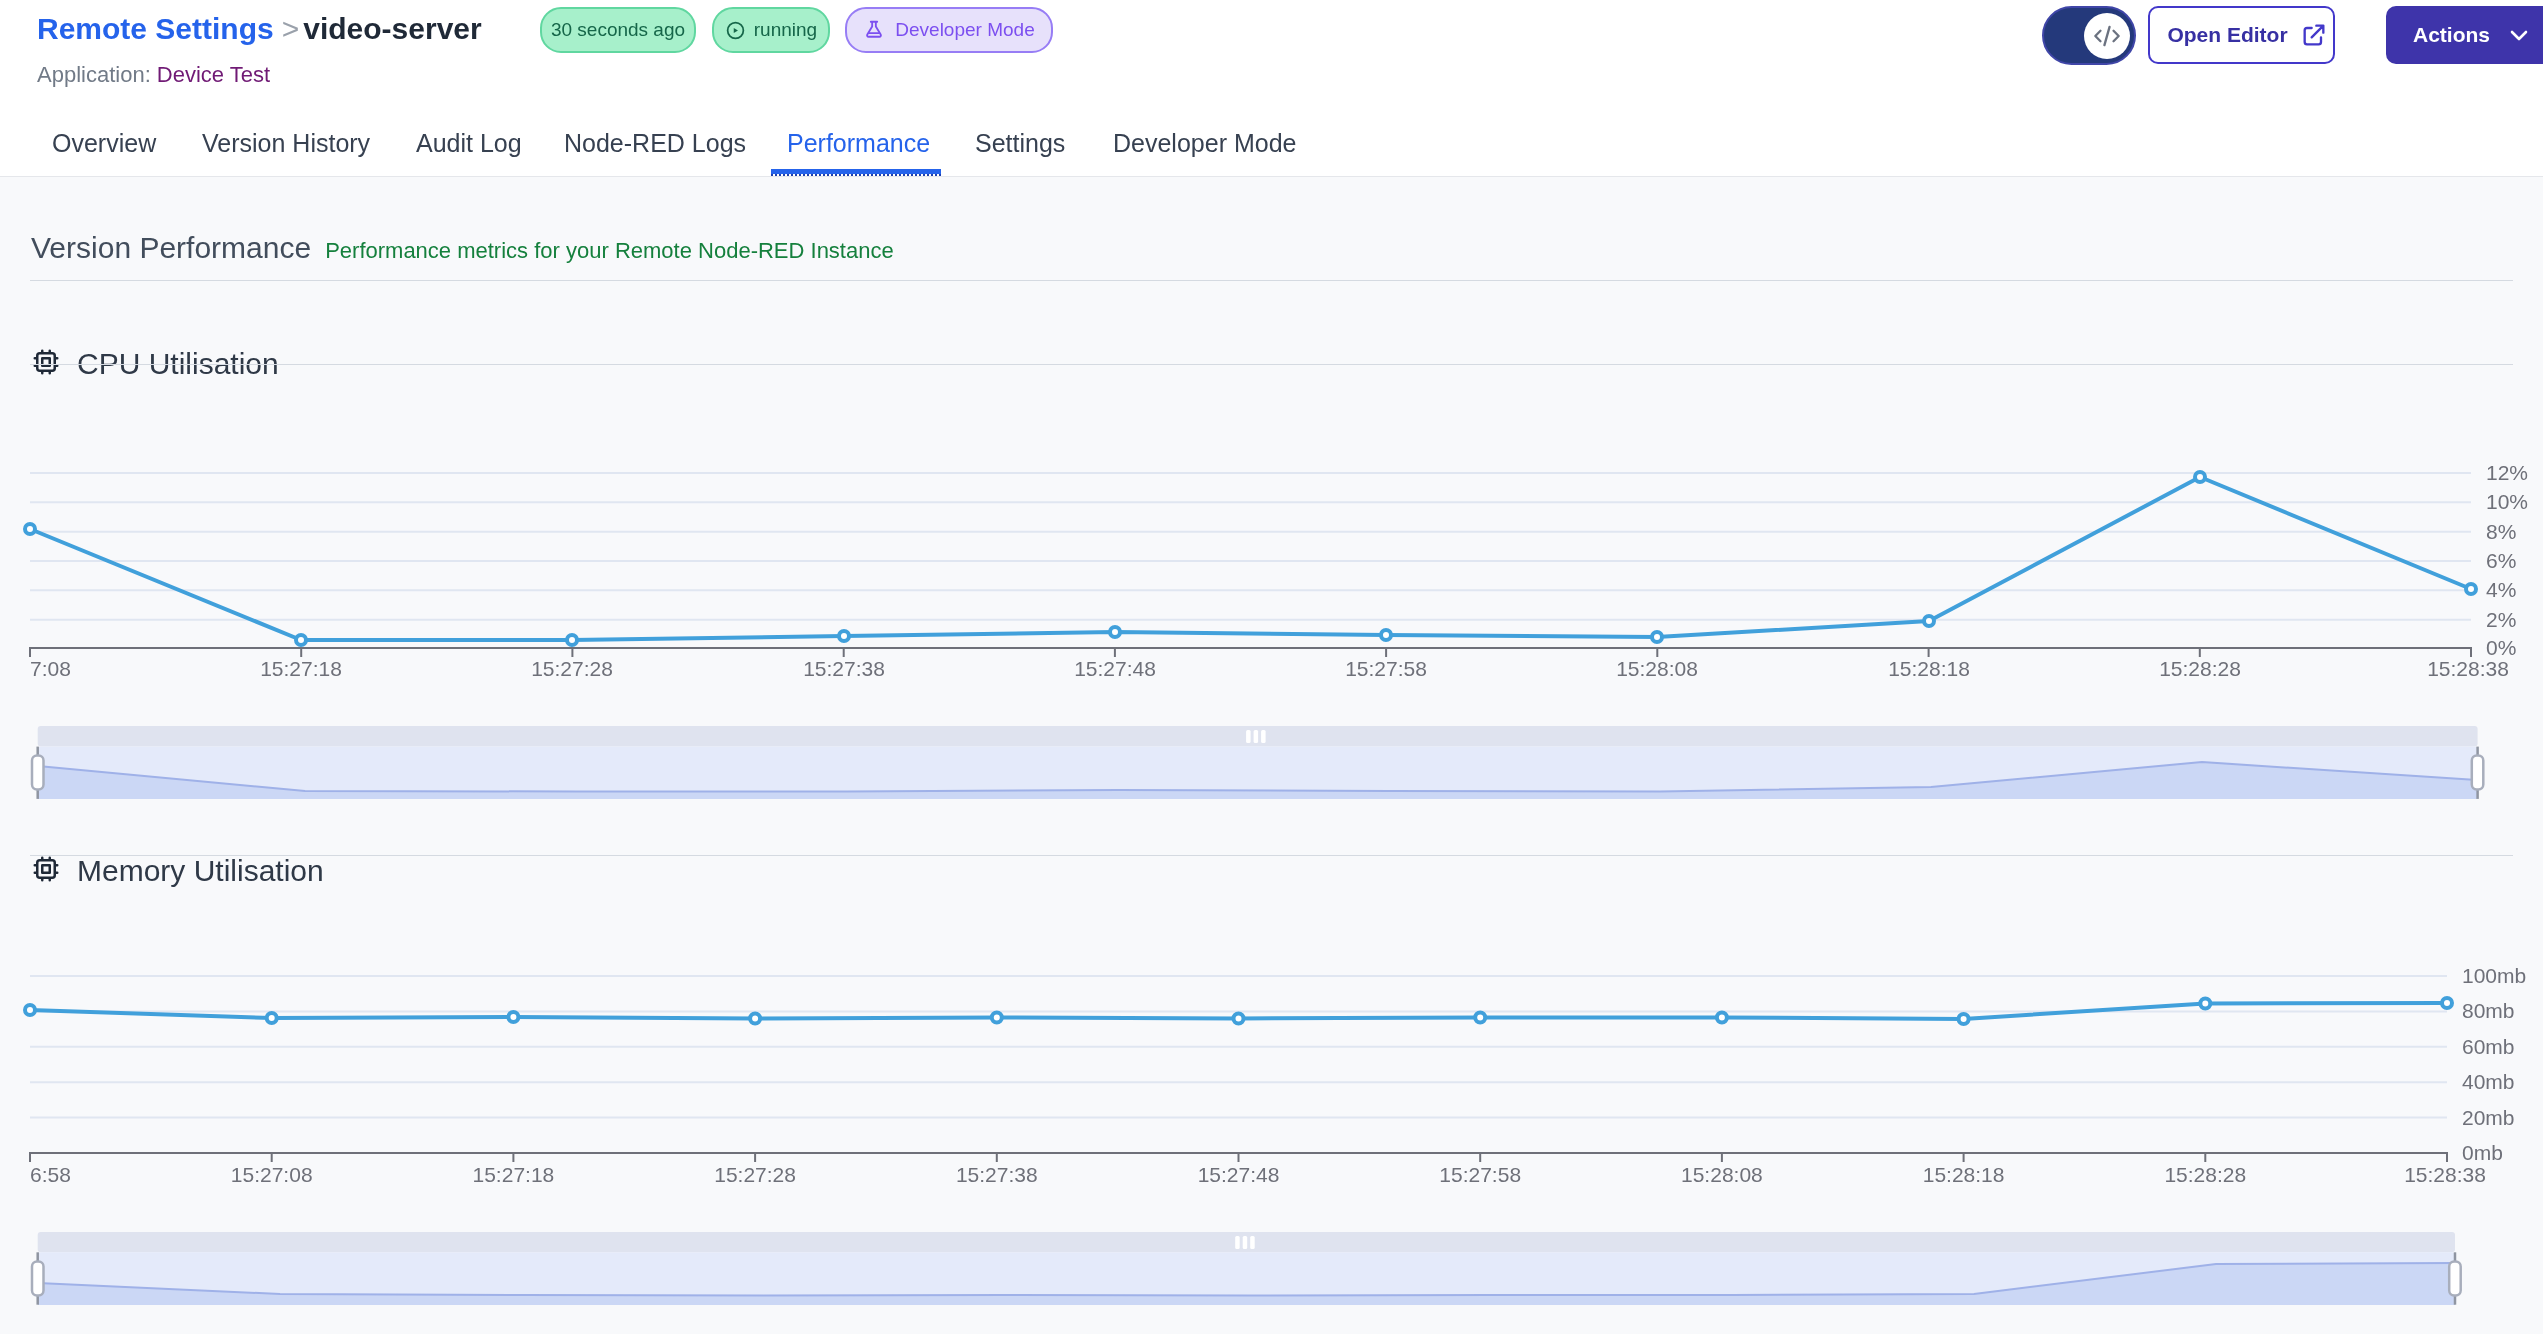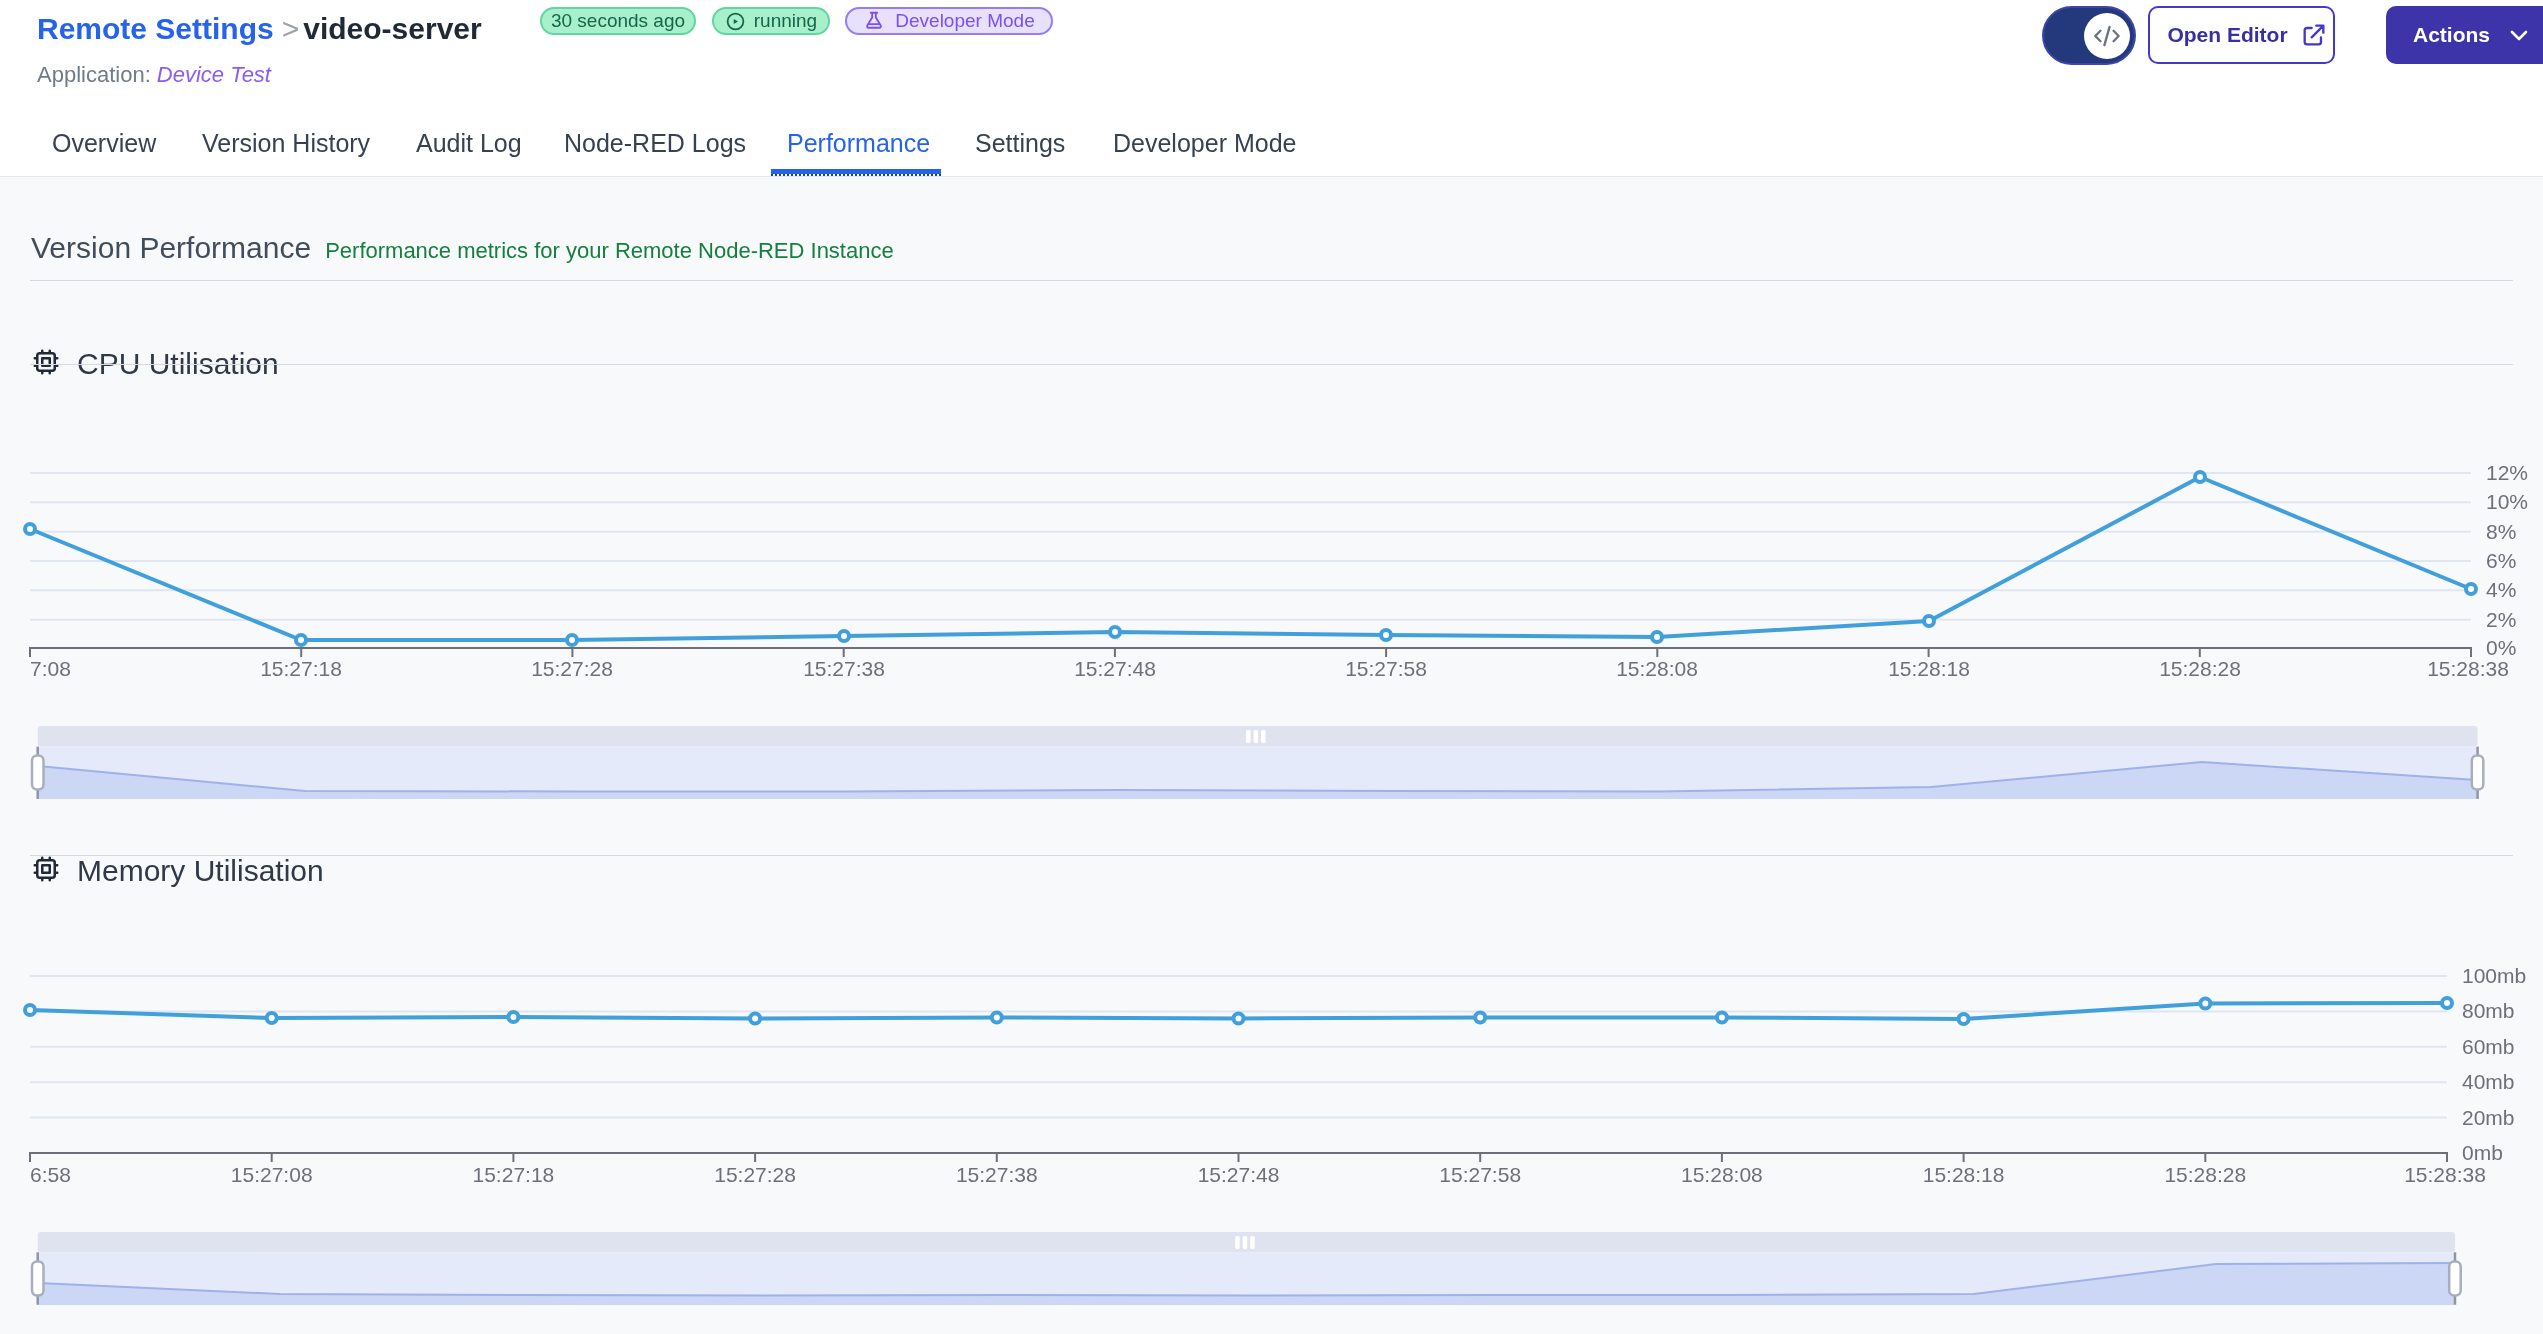--- a/index.html
+++ b/index.html
@@ -3,22 +3,22 @@
 <meta charset="utf-8">
 <style>
   * { margin:0; padding:0; box-sizing:border-box; }
   html,body { width:2543px; height:1334px; background:#f8f9fb; font-family:"Liberation Sans", sans-serif; position:relative; overflow:hidden; }
   .abs { position:absolute; }
   .header { position:absolute; left:0; top:0; width:2543px; height:177px; background:#ffffff; border-bottom:1px solid #e5e7eb; }
   .crumb { position:absolute; left:37px; top:12px; font-size:30px; font-weight:bold; color:#1f2937; white-space:nowrap; }
   .crumb a { color:#2563eb; text-decoration:none; }
   .crumb .sep { color:#9aa1ab; font-weight:400; font-size:30px; padding:0 4px 0 8px; }
   .appline { position:absolute; left:37px; top:62px; font-size:22px; color:#717a87; white-space:nowrap; }
-  .appline b { color:#8b5cf6; font-weight:400;font-style:italic; }
-  .badge { position:absolute; top:7px; height:28px; border-radius:21px; display:flex; align-items:center; justify-content:center; font-size:19px; white-space:nowrap; }
+  .appline b { color:#701a75; font-weight:400; }
+  .badge { position:absolute; top:7px; height:46px; border-radius:21px; display:flex; align-items:center; justify-content:center; font-size:19px; white-space:nowrap; }
   .bgreen { background:#a7f0cb; border:2px solid #60d7a0; color:#156649; }
   .bpurple { background:#e7e1fb; border:2px solid #977df5; color:#7c4ff0; }
   .toggle { position:absolute; left:2042px; top:6px; width:94px; height:59px; border-radius:30px; background:#24397b; border:2px solid #4046a8; }
   .knob { position:absolute; right:4.5px; top:4.5px; width:46px; height:46px; border-radius:50%; background:#ffffff; display:flex; align-items:center; justify-content:center; }
   .btn-open { position:absolute; left:2148px; top:6px; width:187px; height:58px; background:#fff; border:2px solid #4338ca; border-radius:10px; color:#3730a3; font-size:21px; font-weight:bold; display:flex; align-items:center; justify-content:center; gap:12px; padding-left:12px; }
   .btn-act { position:absolute; left:2350px; top:6px; width:172px; height:58px; background:#3e34aa; border-radius:10px; color:#ffffff; font-size:21px; font-weight:bold; display:flex; align-items:center; justify-content:center; gap:17px;margin-left:36px; }
   .tab { position:absolute; top:129px; font-size:25px; color:#374151; white-space:nowrap; }
   .tab.active { color:#2563eb; }
   .underline { position:absolute; left:771px; top:169px; width:170px; height:5px; background:#2563eb; }
   .underline:after { content:""; position:absolute; left:0; right:0; top:5px; border-top:2px dotted #1e40af; }

